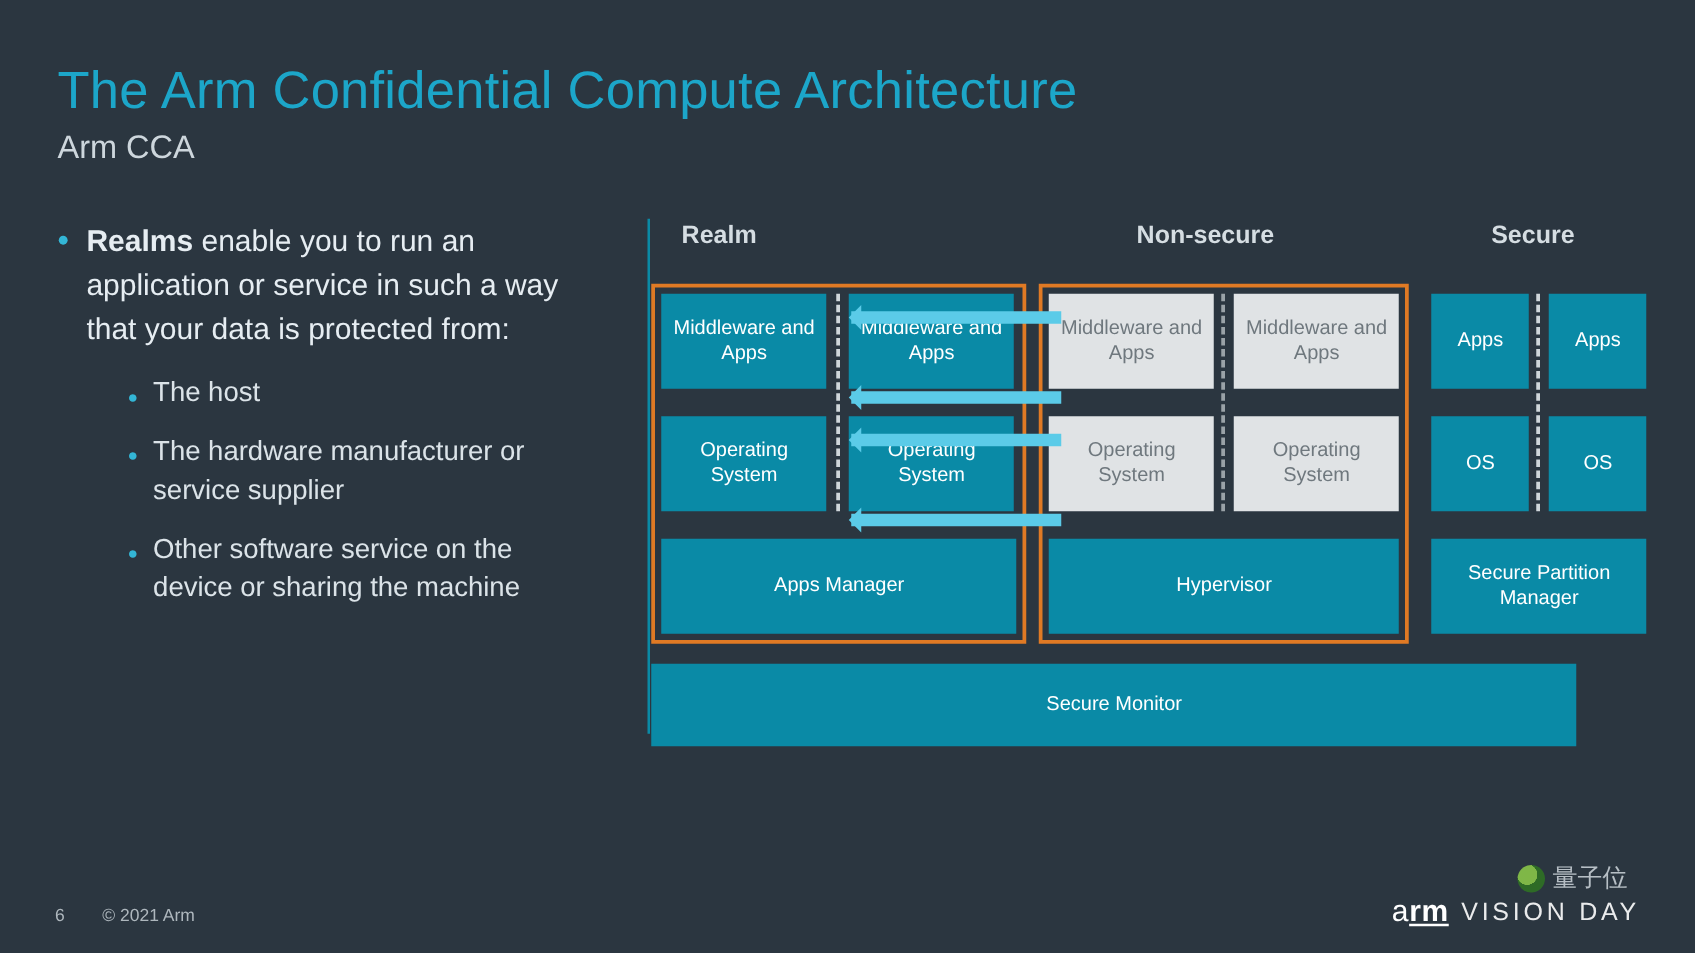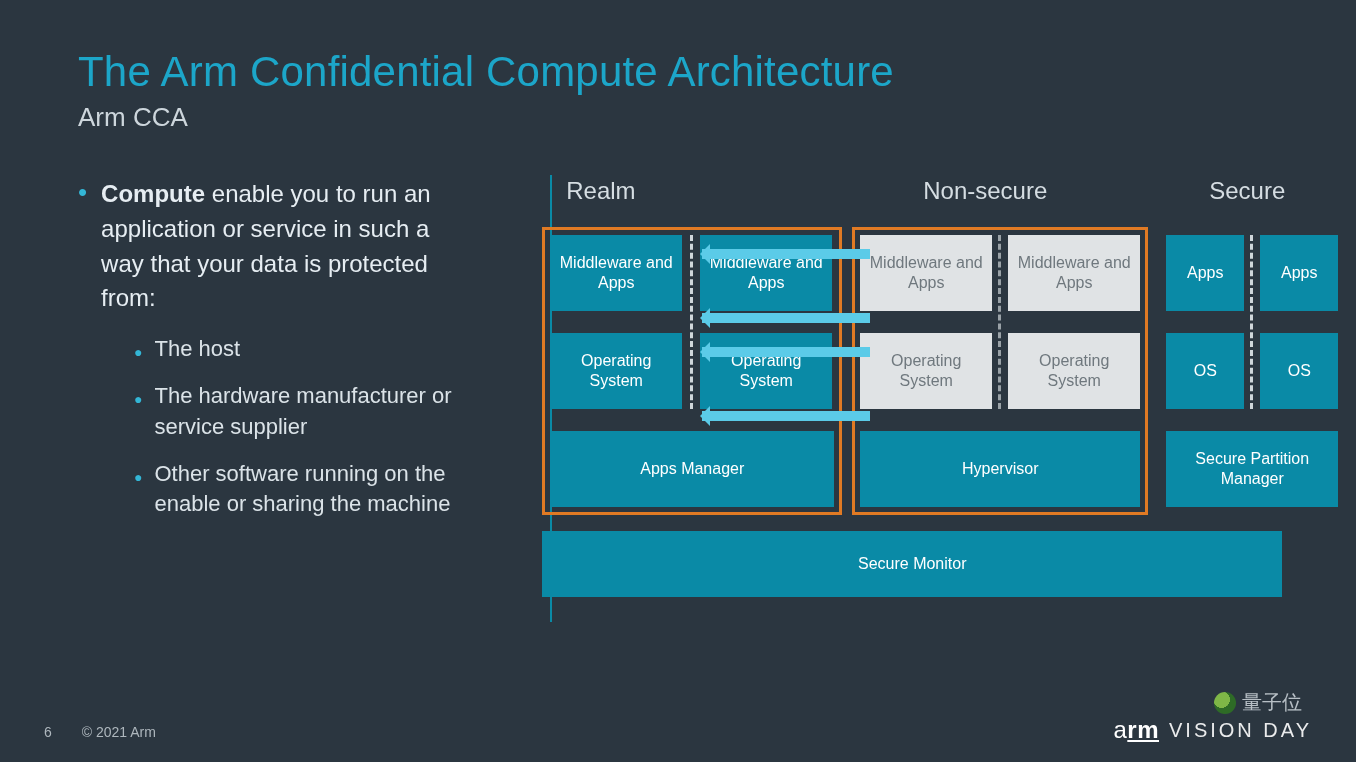--- a/index.html
+++ b/index.html
@@ -5,21 +5,21 @@
   * { box-sizing: border-box; margin: 0; padding: 0; }
   html, body { width: 1356px; height: 762px; overflow: hidden; }
   body {
     background: #2b3640;
     font-family: "Segoe UI", Arial, sans-serif;
     color: #e6edf2;
     position: relative;
   }
   .slide {
     width: 1356px; height: 762px; position: relative;
-    padding: 48px 54px 0 78px;
+    padding: 48px 54px 0 46px;
   }
   .title {
     color: #1ca6c9;
     font-size: 42px;
     font-weight: 400;
     letter-spacing: .2px;
   }
   .subtitle {
     color: #cdd6dc;
     font-size: 26px;
@@ -56,21 +56,21 @@
     font-size:22px; line-height:1.4;
     color:#dbe3e8; margin-bottom:16px;
   }
   .sub-item .sdot { color:#33b6d6; font-size:14px; margin-top:9px; }
   .right {
     position: relative;
     margin-left: 40px;
     width: 820px;
   }
   .col-hdr {
-    position:absolute; top:0; font-size:24px; color:#d5dde2; text-align:center;
+    position:absolute; top:0; font-size:20px; color:#d5dde2; text-align:center;font-weight:bold;
   }
   .hdr-realm { left: 24px; width:160px; text-align:left; }
   .hdr-ns    { left: 303px; width:280px; }
   .hdr-sec   { left: 630px; width:150px; }
 
   .diagram {
     position:absolute; top:50px; left:0; right:0;
   }
   .box {
     position:absolute;
@@ -132,35 +132,35 @@
   <div class="title">The Arm Confidential Compute Architecture</div>
   <div class="subtitle">Arm CCA</div>
 
   <div class="content">
     <div class="vrule"></div>
 
     <div class="left">
       <div class="bullet-main">
         <span class="dot">•</span>
         <span>
-          <b>Compute</b><span> enable you to run an application or service in such a way that your data is protected from:</span>
+          <b>Realms</b><span> enable you to run an application or service in such a way that your data is protected from:</span>
         </span>
       </div>
       <div class="sub-list">
         <div class="sub-item">
             <span class="sdot">●</span>
             <span>The host</span>
           </div>
         <div class="sub-item">
             <span class="sdot">●</span>
             <span>The hardware manufacturer or service supplier</span>
           </div>
         <div class="sub-item">
             <span class="sdot">●</span>
-            <span>Other software running on the enable or sharing the machine</span>
+            <span>Other software service on the device or sharing the machine</span>
           </div>
       </div>
     </div>
 
     <div class="right">
       <div class="col-hdr hdr-realm">Realm</div>
       <div class="col-hdr hdr-ns">Non-secure</div>
       <div class="col-hdr hdr-sec">Secure</div>
 
       <div class="diagram">

